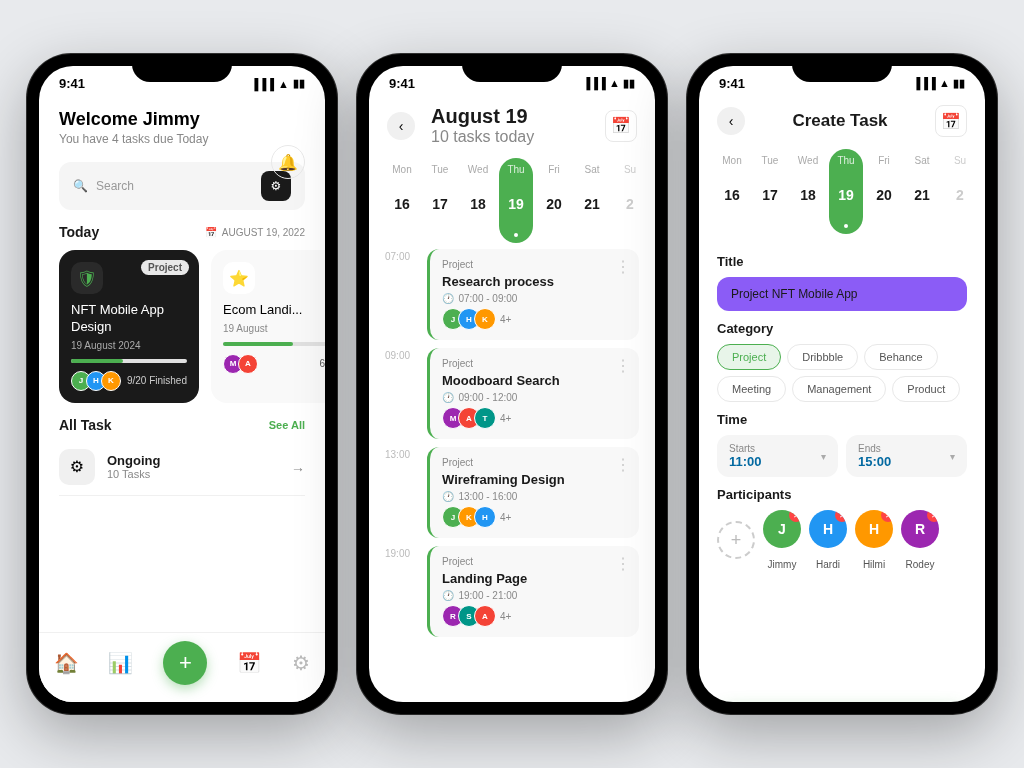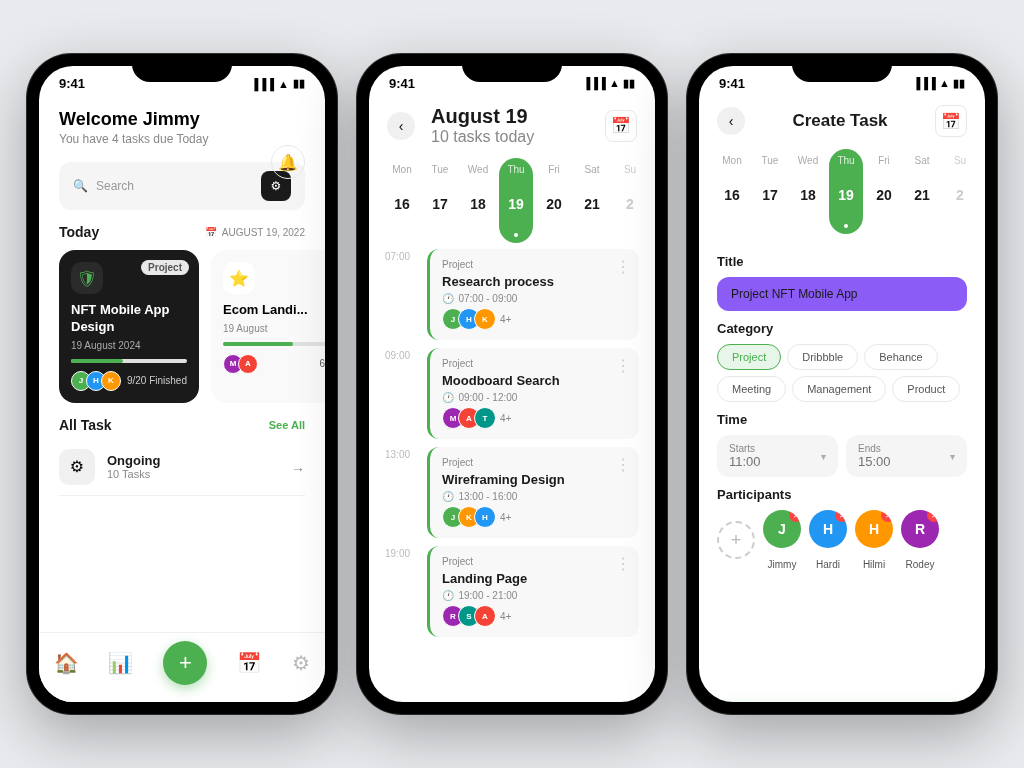--- a/index.html
+++ b/index.html
@@ -147,21 +147,21 @@
       display: flex;
       align-items: center;
       justify-content: center;
       margin-bottom: 8px;
     }
     .task-icon.dark {
       background: #2a2a2a;
     }
     .task-name {
       font-size: 13px;
-      font-weight: 700;
+      font-weight: 400;
       line-height: 1.3;
       margin-bottom: 4px;
     }
     .task-date { font-size: 10px; color: #888; margin-bottom: 8px; }
     .task-card.active .task-date { color: #aaa; }
     .progress-bar {
       height: 4px;
       background: #e0e0e0;
       border-radius: 2px;
       margin-bottom: 8px;
@@ -466,21 +466,21 @@
       background: #f5f5f5;
       border-radius: 12px;
       padding: 8px 12px;
       display: flex;
       align-items: center;
       gap: 6px;
       flex: 1;
       cursor: pointer;
     }
     .time-block-label { font-size: 10px; color: #888; }
-    .time-block-val { font-size: 13px; font-weight: 400; color: #737373; }
+    .time-block-val { font-size: 13px; font-weight: 700; color: #0369a1; }
     .chevron { font-size: 10px; color: #aaa; margin-left: auto; }
     .participants-row {
       display: flex;
       align-items: center;
       gap: 8px;
       flex-wrap: wrap;
     }
     .add-participant-btn {
       width: 38px;
       height: 38px;

